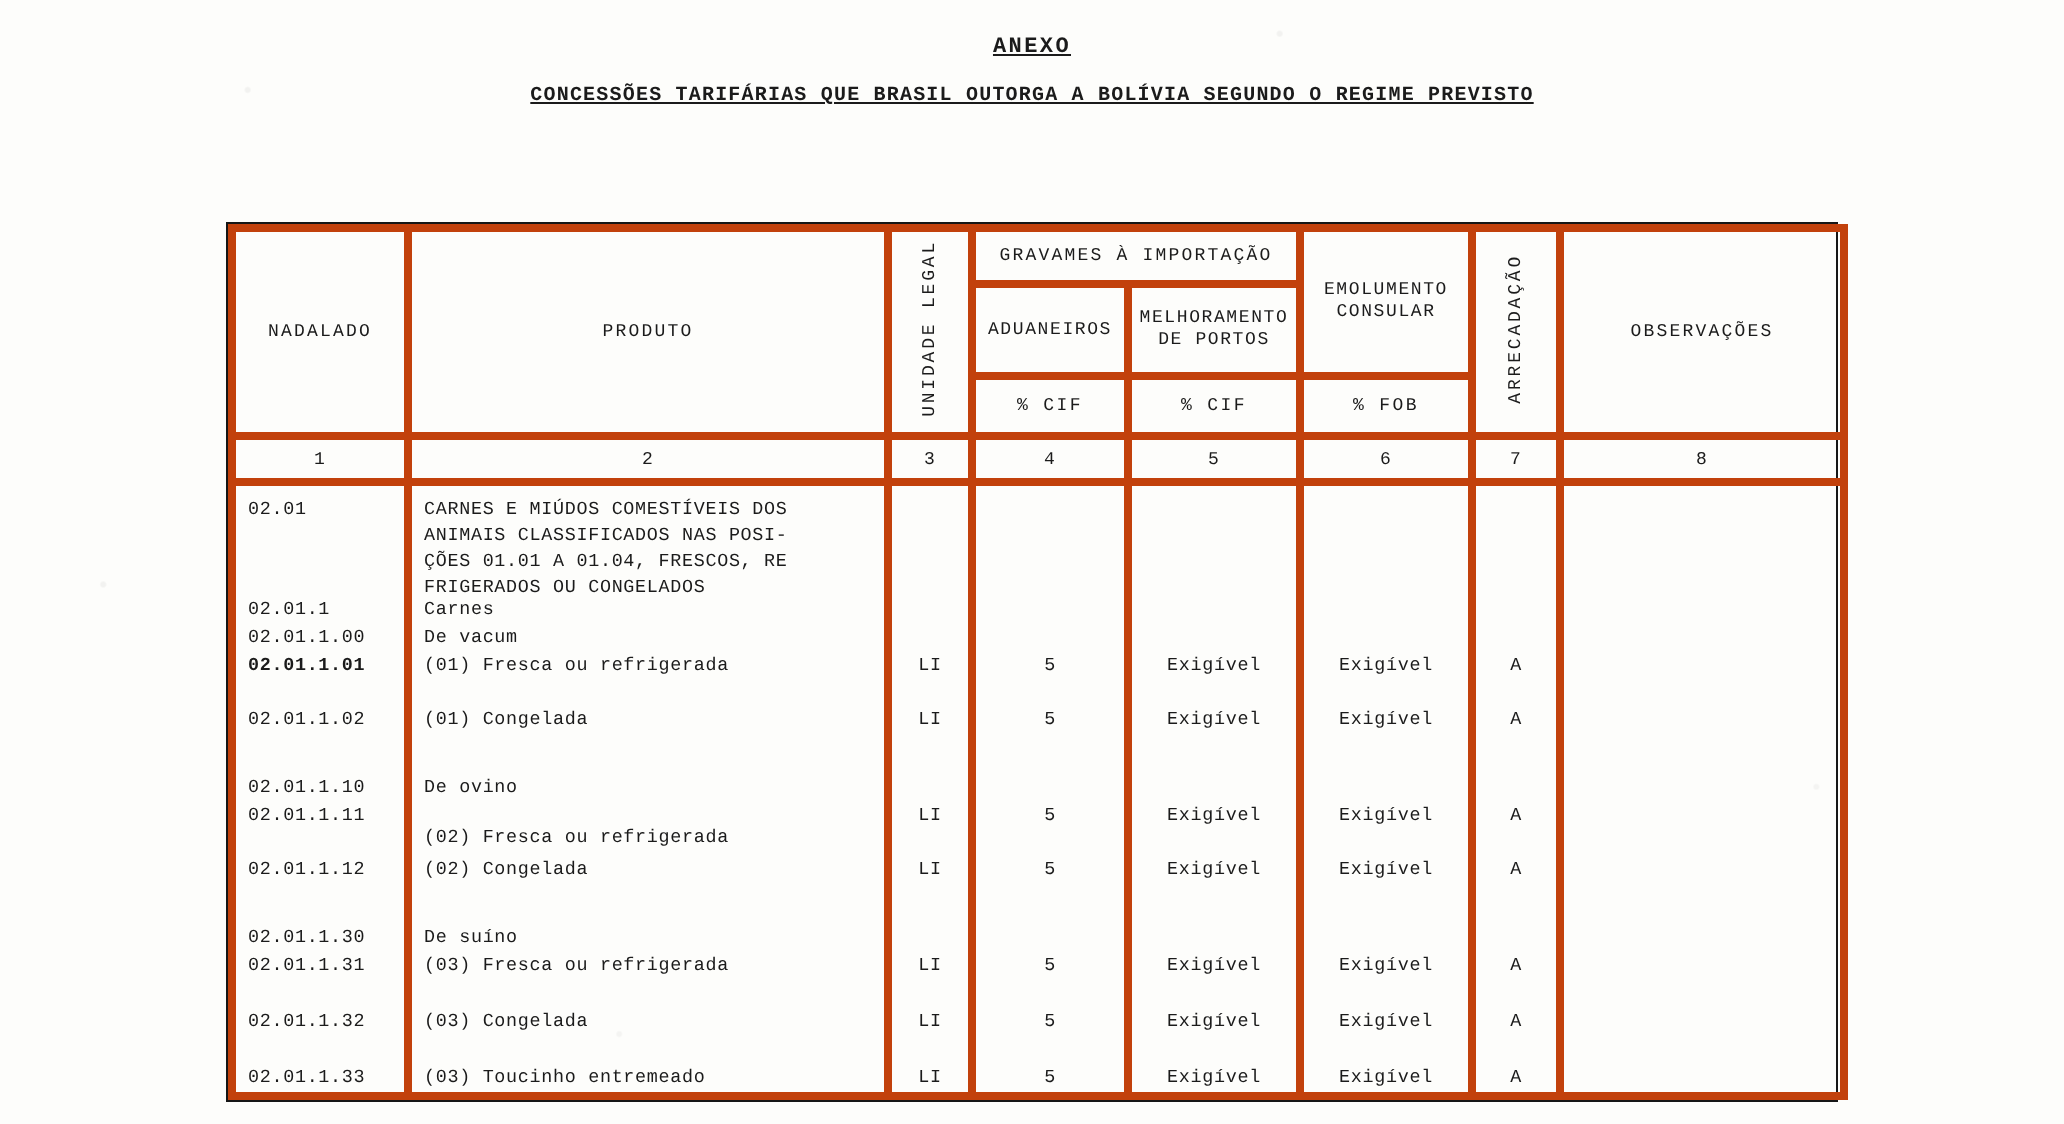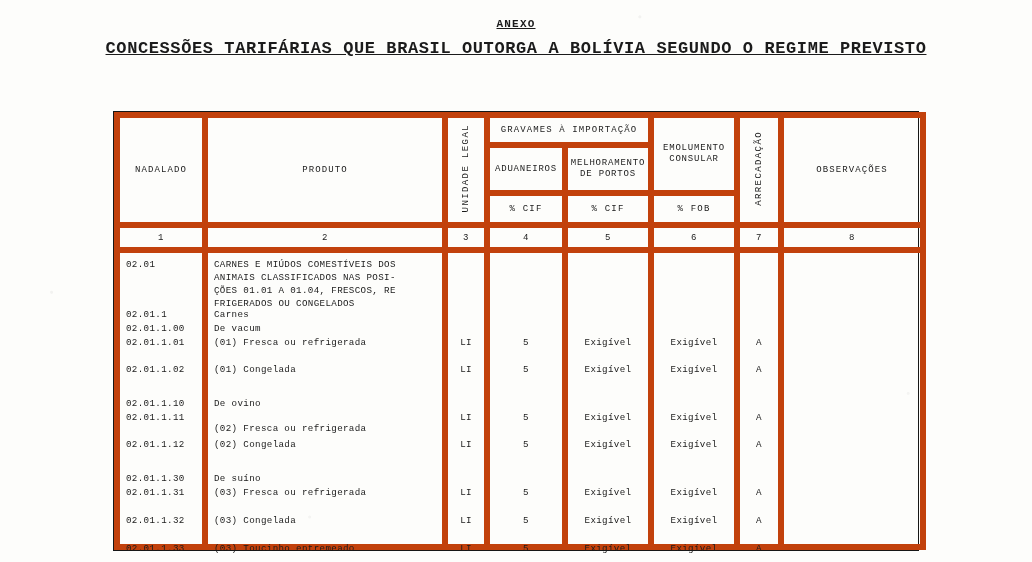--- a/index.html
+++ b/index.html
@@ -40,21 +40,21 @@
     text-align: center;
   }
   .doc-title {
     font-size: 11px;
     letter-spacing: 1.2px;
     text-decoration: underline;
     font-weight: bold;
     margin-bottom: 9px;
   }
   .doc-sub {
-    font-size: 17px;
+    font-size: 10px;
     letter-spacing: .6px;
     text-decoration: underline;
     line-height: 19px;
     font-weight: bold;
   }
 
   
   .tbl-wrap {
     position: absolute;
     left: 113px;
@@ -64,21 +64,21 @@
     border: 1.6px solid #161616;
     box-sizing: border-box;
   }
   table.main {
     border-collapse: collapse;
     width: 100%;
     height: 100%;
     table-layout: fixed;
   }
   table.main td, table.main th {
-    border: 6px solid #c2410c;
+    border: 4px solid #c2410c;
     font-weight: normal;
     font-size: 9px;
     vertical-align: middle;
     padding: 0;
   }
   
   col.c1 { width: 88px; }
   col.c2 { width: 240px; }
   col.c3 { width: 42px; }
   col.c4 { width: 78px; }
@@ -214,21 +214,21 @@
           <td>8</td>
         </tr>
 
         <tr>
 
           <td class="body-cell col-code">
             <div class="stack">
               <div class="ln" style="top:6px;">02.01</div>
               <div class="ln" style="top:56px;">02.01.1</div>
               <div class="ln" style="top:70px;">02.01.1.00</div>
-              <div class="ln" style="top:84px;">02.01.1.01</div>
+              <div class="ln" style="top:84px;font-weight:bold;">02.01.1.01</div>
               <div class="ln" style="top:111px;">02.01.1.02</div>
               <div class="ln" style="top:145px;">02.01.1.10</div>
               <div class="ln" style="top:159px;">02.01.1.11</div>
               <div class="ln" style="top:186px;">02.01.1.12</div>
               <div class="ln" style="top:220px;">02.01.1.30</div>
               <div class="ln" style="top:234px;">02.01.1.31</div>
               <div class="ln" style="top:262px;">02.01.1.32</div>
               <div class="ln" style="top:290px;">02.01.1.33</div>
             </div>
           </td>

